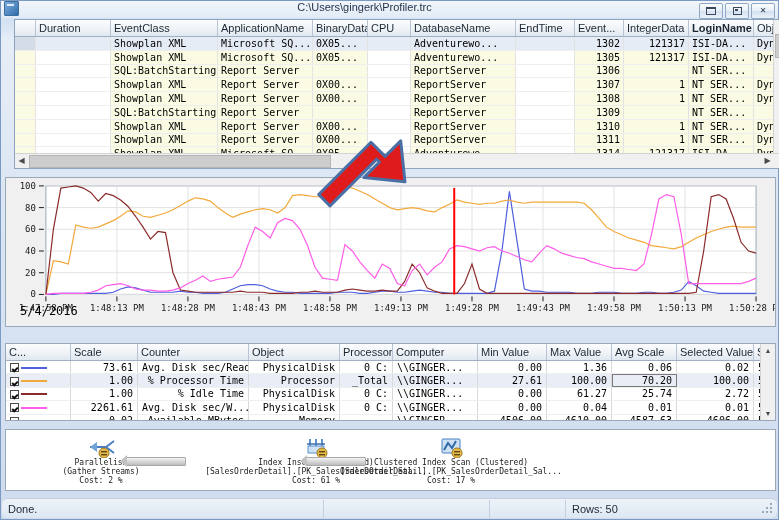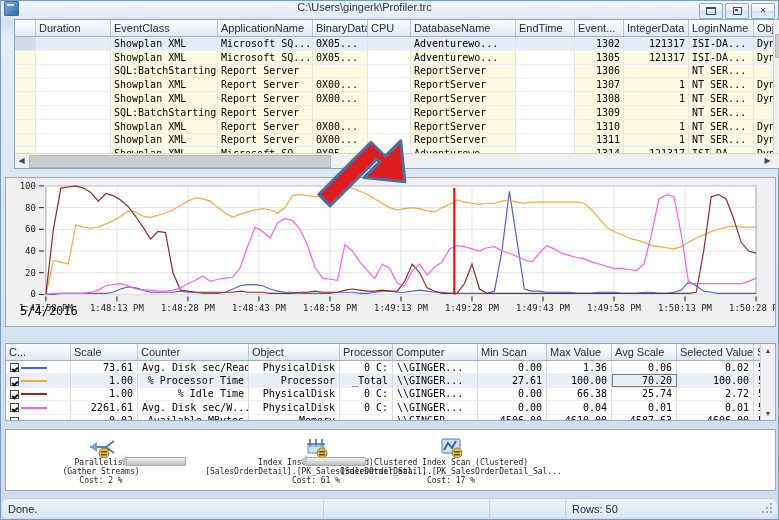--- a/index.html
+++ b/index.html
@@ -185,21 +185,21 @@
               <th class="hdr-gutter" style="width: 14px;"></th>
               <th style="width: 68px;">Duration</th>
               <th style="width: 100px;">EventClass</th>
               <th style="width: 88px;">ApplicationName</th>
               <th style="width: 48px;">BinaryData</th>
               <th style="width: 36px;">CPU</th>
               <th style="width: 98px;">DatabaseName</th>
               <th style="width: 52px;">EndTime</th>
               <th style="width: 42px;">Event...</th>
               <th style="width: 58px;">IntegerData</th>
-              <th style="width: 58px;">LoginName</th>
+              <th style="width: 58px; font-weight: bold;">LoginName</th>
               <th style="width: 78px;">ObjectName</th>
             </tr>
           </thead>
         <tbody id="trace-body">
             <tr class="r-sel">
               <td class="gutter"></td>
               <td class="num c-white"></td>
               <td>Showplan XML</td>
               <td>Microsoft SQ...</td>
               <td>0X05...</td>
@@ -418,21 +418,21 @@
     <div style="position:absolute;left:0;top:0;right:14px;bottom:0;overflow:hidden;">
       <table class="cgrid">
         <thead>
             <tr id="cg-head">
               <th style="width: 58px;">C...</th>
               <th style="width: 60px;">Scale</th>
               <th style="width: 104px;">Counter</th>
               <th style="width: 84px;">Object</th>
               <th style="width: 46px;">Processor</th>
               <th style="width: 78px;">Computer</th>
-              <th style="width: 62px;">Min Scan</th>
+              <th style="width: 62px;">Min Value</th>
               <th style="width: 58px;">Max Value</th>
               <th style="width: 58px;">Avg Scale</th>
               <th style="width: 70px;">Selected Value</th>
               <th style="width: 100px;">Selected Time</th>
             </tr>
           </thead>
         <tbody id="cg-body">
             <tr>
               <td><span class="chk on"></span><span class="swatch" style="border-top-color: rgb(79, 95, 224);"></span></td>
               <td class="r">73.61</td>
@@ -460,21 +460,21 @@
               <td class="">5/4/2016 1:49:2...</td>
             </tr>
             <tr>
               <td><span class="chk on"></span><span class="swatch" style="border-top-color: rgb(139, 43, 43);"></span></td>
               <td class="r">1.00</td>
               <td class="r">% Idle Time</td>
               <td class="r">PhysicalDisk</td>
               <td class="r">0 C:</td>
               <td class="">\\GINGER...</td>
               <td class="r">0.00</td>
-              <td class="r">66.38</td>
+              <td class="r">61.27</td>
               <td class="r">25.74</td>
               <td class="r">2.72</td>
               <td class="">5/4/2016 1:49:2...</td>
             </tr>
             <tr>
               <td><span class="chk on"></span><span class="swatch" style="border-top-color: rgb(255, 92, 232);"></span></td>
               <td class="r">2261.61</td>
               <td class="r">Avg. Disk sec/W...</td>
               <td class="r">PhysicalDisk</td>
               <td class="r">0 C:</td>

